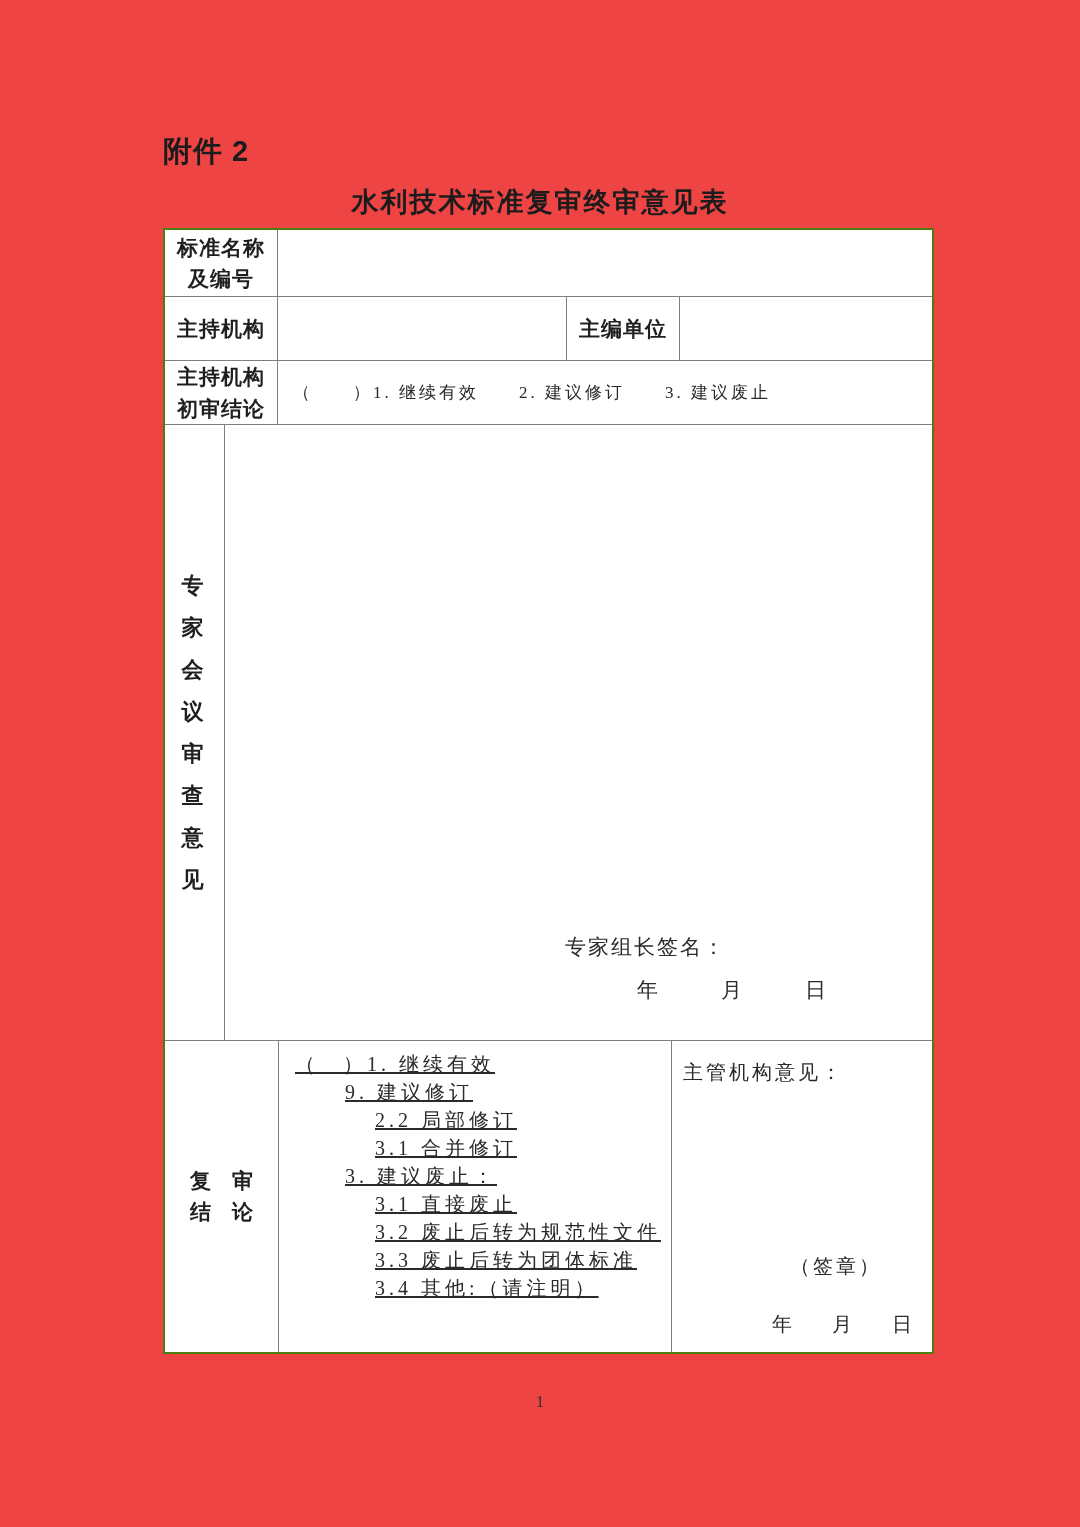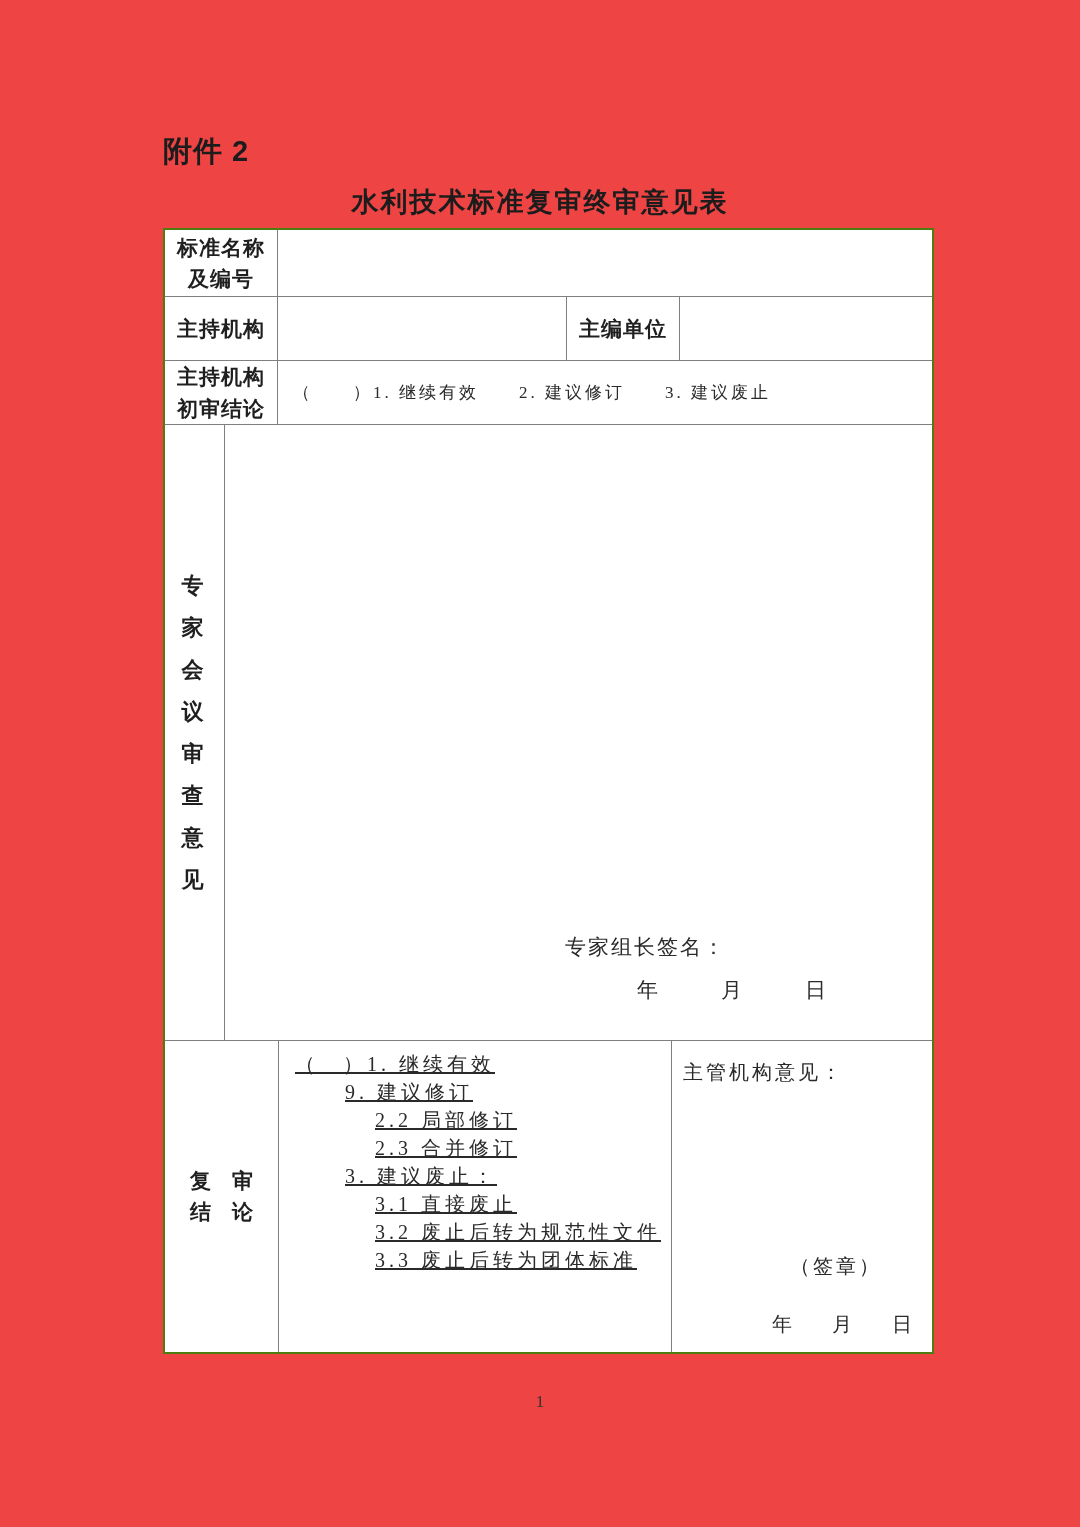--- a/index.html
+++ b/index.html
@@ -146,25 +146,26 @@
 
     <div class="row r5">
       <div class="cell w-rcl hlabel rc-label">
         <span>复　审</span>
         <span>结　论</span>
       </div>
       <div class="cell w-rcopts song rc-opts">
           <div class="opt-line lvl0">（　）1. 继续有效</div>
           <div class="opt-line lvl1">9. 建议修订</div>
           <div class="opt-line lvl2">2.2 局部修订</div>
-          <div class="opt-line lvl2">2.3 合并修订</div>
+          <div class="opt-line lvl2">3.1 合并修订</div>
           <div class="opt-line lvl1">3. 建议废止：</div>
           <div class="opt-line lvl2">3.1 直接废止</div>
           <div class="opt-line lvl2">3.2 废止后转为规范性文件</div>
           <div class="opt-line lvl2">3.3 废止后转为团体标准</div>
+          <div class="opt-line lvl2">3.4 其他:（请注明）</div>
         </div>
       <div class="cell w-flex">
         <div class="song authority-label">主管机构意见：</div>
         <span class="song"></span>
         <div class="song seal">（签章）</div>
         <div class="song authority-date">年　　月　　日</div>
       </div>
     </div>
 
   </div>

